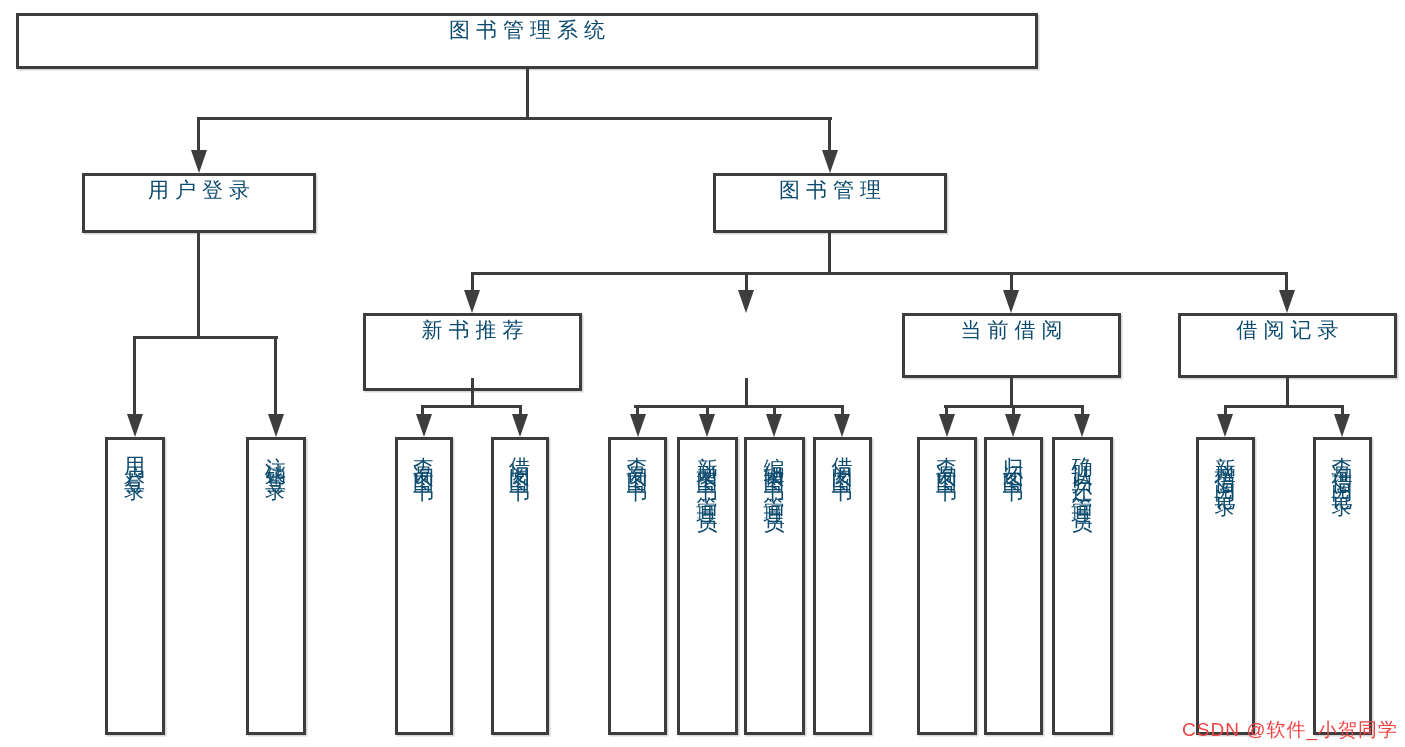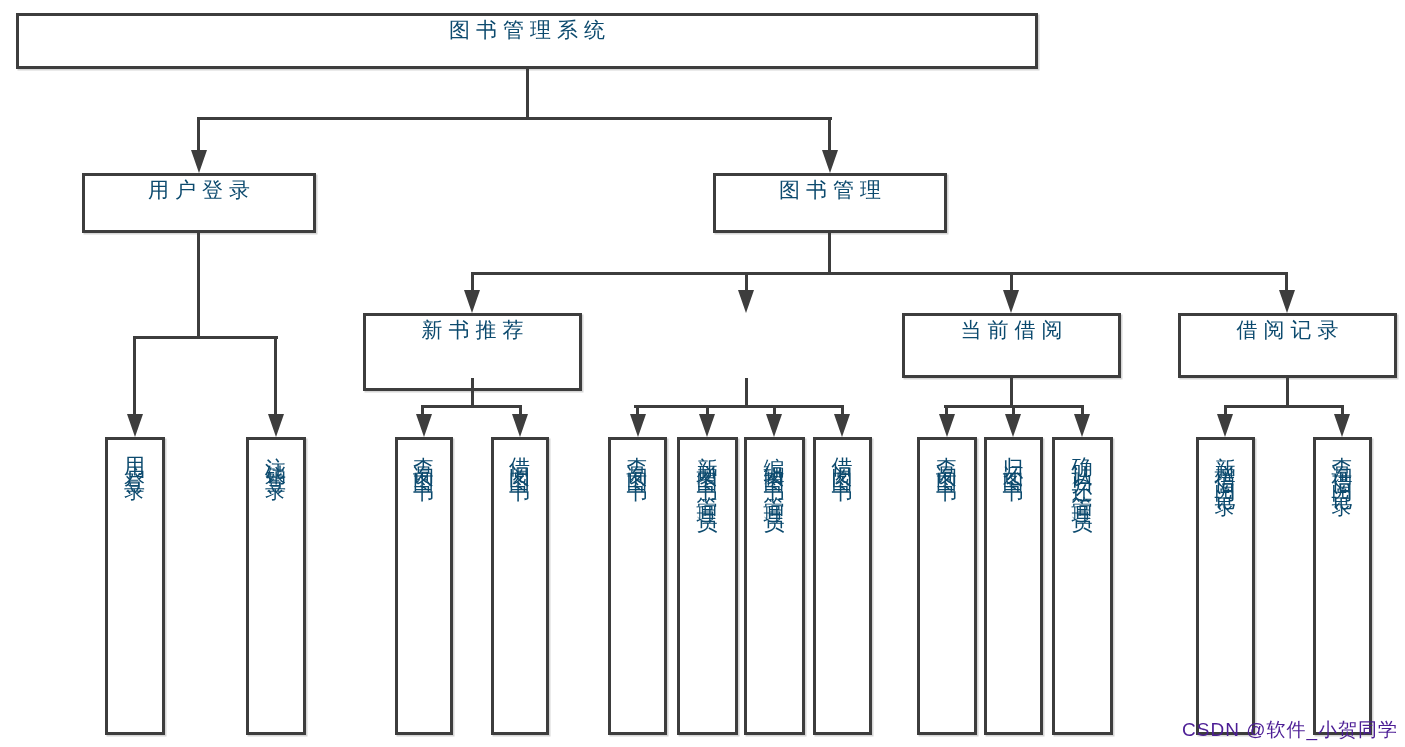--- a/index.html
+++ b/index.html
@@ -21,21 +21,21 @@
   }
   .vline{position:absolute;width:3px;background:#3d3d3d;}
   .hline{position:absolute;height:3px;background:#3d3d3d;}
   .arrow{
     position:absolute;width:0;height:0;
     border-left:8px solid transparent;border-right:8px solid transparent;
     border-top:23px solid #3d3d3d;
   }
   .watermark{
     position:absolute;right:7px;bottom:4px;
-    font-size:19px;color:#4c1d95;letter-spacing:1px;white-space:nowrap;
+    font-size:19px;color:#ef4444;letter-spacing:1px;white-space:nowrap;
   }
 </style>
 </head>
 <body>
 
 <div class="canvas">
 
   <div class="box" style="left:16px;top:13px;width:1022px;height:56px">
     <span class="hlabel">图书管理系统</span>
   </div>

